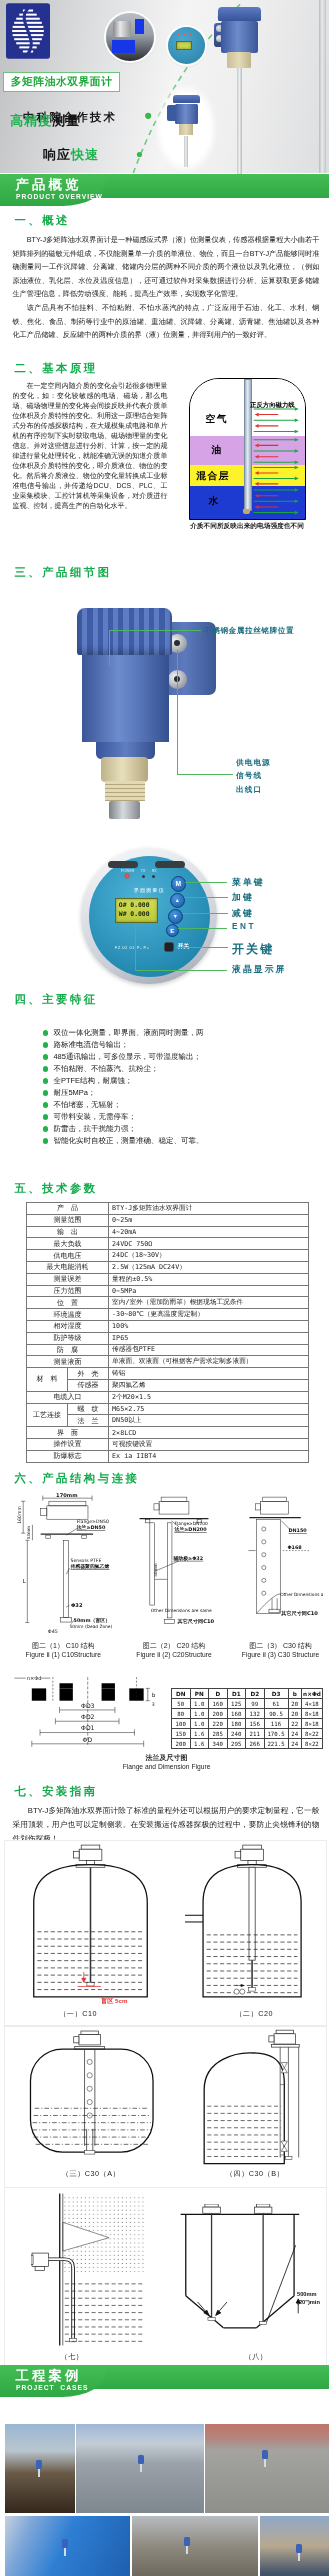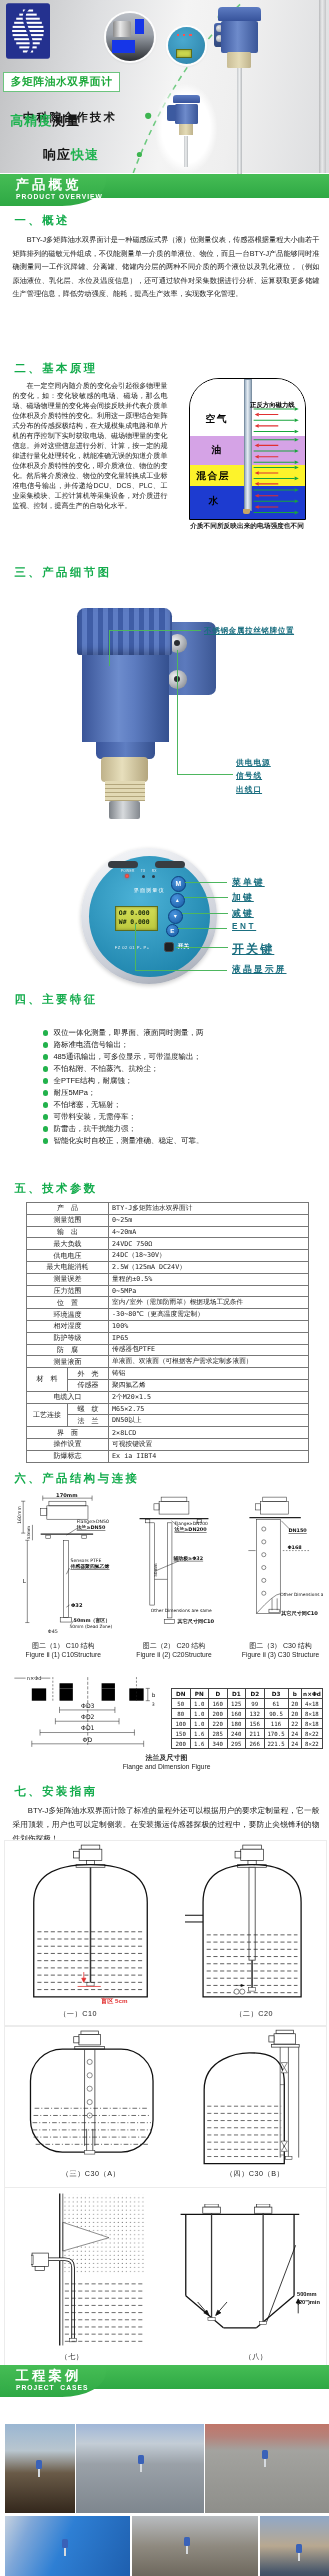--- a/index.html
+++ b/index.html
@@ -67,32 +67,32 @@
     background:repeating-linear-gradient(90deg,#3f5da6 0 5.2px,#5d7cc4 5.2px 10.3px);box-shadow:inset 0 -4.1px 7.2px rgba(0,0,0,.25);}
   .dev-body{position:absolute;left:82px;top:655px;width:87px;height:87px;background:linear-gradient(90deg,#3a5598,#6d8ccd 42%,#5d7cc0 60%,#34508f);}
   .dev-junction{position:absolute;left:154px;top:622px;width:62px;height:73px;border-radius:7.2px;background:linear-gradient(90deg,#46639f,#5c7abd 50%,#3c5794);}
   .gland{position:absolute;width:18.5px;height:18.5px;border-radius:50%;background:radial-gradient(circle at 35% 35%,#f0f1f3,#9a9ea4 70%,#6a6e74);}
   .gland::after{content:"";position:absolute;left:6.2px;top:6.2px;width:6.2px;height:6.2px;border-radius:50%;background:#2a2d31;}
   .dev-neck{position:absolute;left:96px;top:742px;width:59px;height:16.5px;background:linear-gradient(90deg,#39549a,#5f7ec2 50%,#35508e);border-radius:0 0 5.2px 5.2px;}
   .dev-adapter{position:absolute;left:101px;top:757px;width:47px;height:25px;background:linear-gradient(90deg,#bfb28a,#e7dfbc 45%,#b4a67e);border-radius:4.1px;}
   .dev-thread{position:absolute;left:105px;top:781px;width:40px;height:19.6px;background:repeating-linear-gradient(180deg,#e2d9b4 0 2.6px,#b3a67c 2.6px 4.1px);}
   .dev-hex{position:absolute;left:109px;top:801px;width:31px;height:17.5px;background:linear-gradient(90deg,#7d8288,#d7dadd 45%,#83888e);border-radius:2.1px;}
   .callout-line{position:absolute;background:#4db65e;}
-  .teal{position:absolute;color:#1b6f80;font-weight:bold;text-decoration:underline;}
+  .teal{position:absolute;color:#1b6f80;font-weight:bold;}
   
   .panel{position:absolute;left:81px;top:848px;width:136px;height:136px;border-radius:50%;
     background:linear-gradient(160deg,#f8f9fb,#c9cdd6 70%,#9aa0ac);box-shadow:0 1.5px 4.1px rgba(0,0,0,.2);}
   .panel-face{position:absolute;left:7.7px;top:7.7px;width:121px;height:121px;border-radius:50%;
     background:radial-gradient(circle at 42% 35%,#4db3d8,#2187af 75%,#186c8e);}
   .slot{position:absolute;height:6.7px;width:30px;background:#383d42;border-radius:3.6px;}
   .led-lbl{position:absolute;font-size:3.3px;color:#eef2f5;letter-spacing:0.3px;}
   .led{position:absolute;border-radius:50%;}
   .pn-name{position:absolute;left:0;top:31px;width:100%;text-align:center;font-size:5.2px;color:#fff;letter-spacing:1px;}
   .lcd{position:absolute;left:26px;top:42px;width:43px;height:25px;background:linear-gradient(180deg,#d2dd55,#bcc93e);border:1px solid #5c6c1c;box-shadow:inset 0 0 3.1px rgba(0,0,0,.35);
-    font-family:"DejaVu Sans Mono",monospace;font-size:6.4px;font-weight:bold;color:#14240a;padding:2.1px 0 0 3.1px;box-sizing:border-box;line-height:9.3px;margin-top:8px;}
+    font-family:"DejaVu Sans Mono",monospace;font-size:6.4px;font-weight:bold;color:#14240a;padding:2.1px 0 0 3.1px;box-sizing:border-box;line-height:9.3px;}
   .pbtn{position:absolute;border-radius:50%;background:radial-gradient(circle at 38% 32%,#4a95df,#15589f);border:0.5px solid #0c3f80;
     color:#fff;font-weight:bold;display:flex;align-items:center;justify-content:center;}
   .pn-bottom{position:absolute;left:26px;top:89px;font-size:4.1px;color:#f0f3f5;letter-spacing:0.5px;}
   .pn-switch{position:absolute;left:75px;top:86px;width:10.3px;height:10.3px;border-radius:2.6px;background:#1f2124;border:1px solid #45484c;box-sizing:border-box;}
   .pn-switch-lbl{position:absolute;left:89px;top:87px;font-size:5.7px;font-weight:bold;color:#fff;}
   
   #feature-list{position:absolute;left:27px;top:1011px;margin:16px;padding:0;list-style:none;width:289px;}
   #feature-list li{height:12px;display:flex;align-items:center;font-size:7.5px;color:#151515;}
   #feature-list .dot{width:5.2px;height:5.2px;border-radius:50%;background:#22b24c;margin-right:5.2px;flex:0 0 5.2px;}
   
@@ -195,20 +195,21 @@
   <div class="banner" style="top:174px">
     <div class="bar"></div>
     <div class="blob"></div>
     <div class="cn">产品概览</div>
     <div class="en">PRODUCT OVERVIEW</div>
   </div>
 
   <div class="sec-h" style="left:14.4px;top:213px">一、概述</div>
   <div class="para" style="left:12.4px;top:233px;width:307px">
     <p>BTY-J多矩阵油水双界面计是一种磁感应式界（液）位测量仪表，传感器根据量程大小由若干矩阵排列的磁敏元件组成，不仅能测量单一介质的单液位、物位，而且一台BTY-J产品能够同时准确测量同一工作沉降罐、分离罐、储罐内分层的两种不同介质的两个液位以及乳化液位，（例如原油液位、乳化层、水位及温度信息），还可通过软件对采集数据进行分析、运算获取更多储罐生产管理信息，降低劳动强度、能耗，提高生产效率，实现数字化管理。</p>
+    <p>该产品具有不怕挂料、不怕粘附、不怕水蒸汽的特点，广泛应用于石油、化工、水利、钢铁、焦化、食品、制药等行业中的原油罐、重油罐、沉降罐、分离罐、沥青罐、焦油罐以及各种化工产品储罐、反应罐中的两种介质的界（液）位测量，并得到用户的一致好评。</p>
   </div>
 
   <div class="sec-h" style="left:14.4px;top:361px">二、基本原理</div>
   <div class="para2" style="left:12.4px;top:381px;width:155px">
     <p>在一定空间内随介质的变化会引起很多物理量的变化，如：变化较敏感的电场、磁场，那么电场、磁场物理量的变化将会间接反映并代表介质单位体积及介质特性的变化。利用这一原理结合矩阵式分布的传感探极结构，在大规模集成电路和单片机的有序控制下实时获取电场、磁场物理量的变化信息。并对这些信息进行分析、计算，按一定的规律进行量化处理转化，就能准确无误的知道介质单位体积及介质特性的变化，即介质液位、物位的变化。然后将介质液位、物位的变化量转换成工业标准电信号输出，并传递给DCU、DCS、PLC、工业采集模块、工控计算机等采集设备，对介质进行监视、控制，提高生产的自动化水平。</p>
   </div>
 
   <div class="tank">
     <div class="tk-layer tk-air"></div>
     <div class="tk-layer tk-oil"></div>

